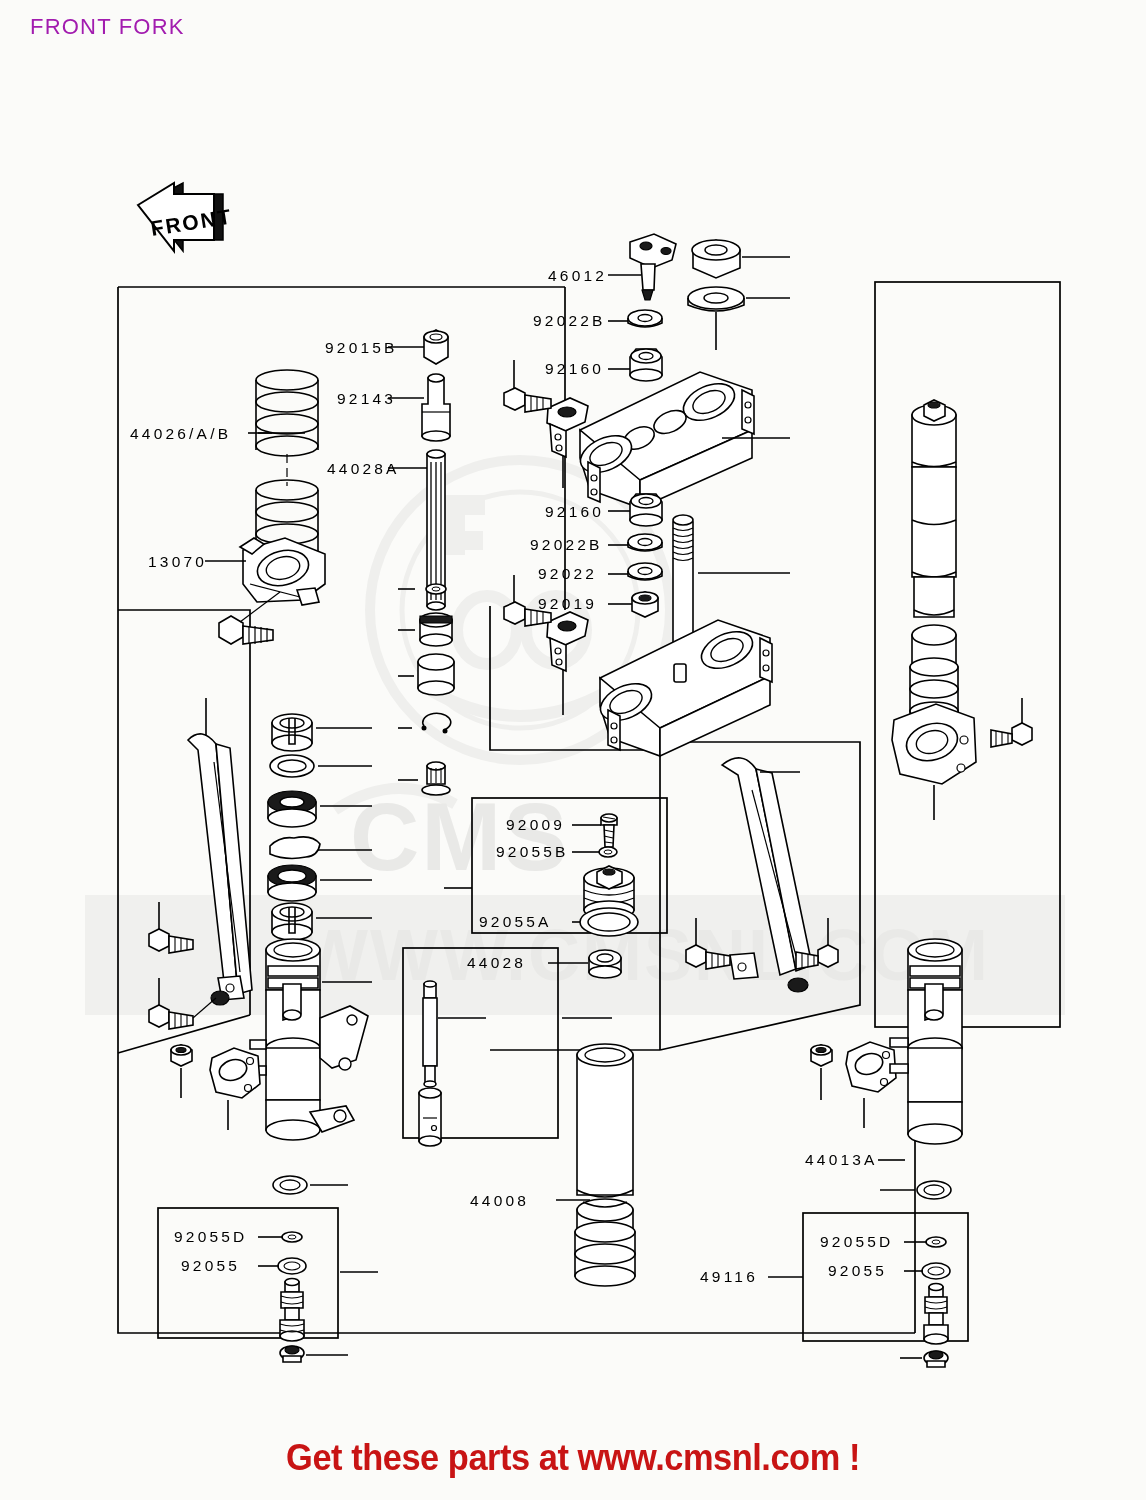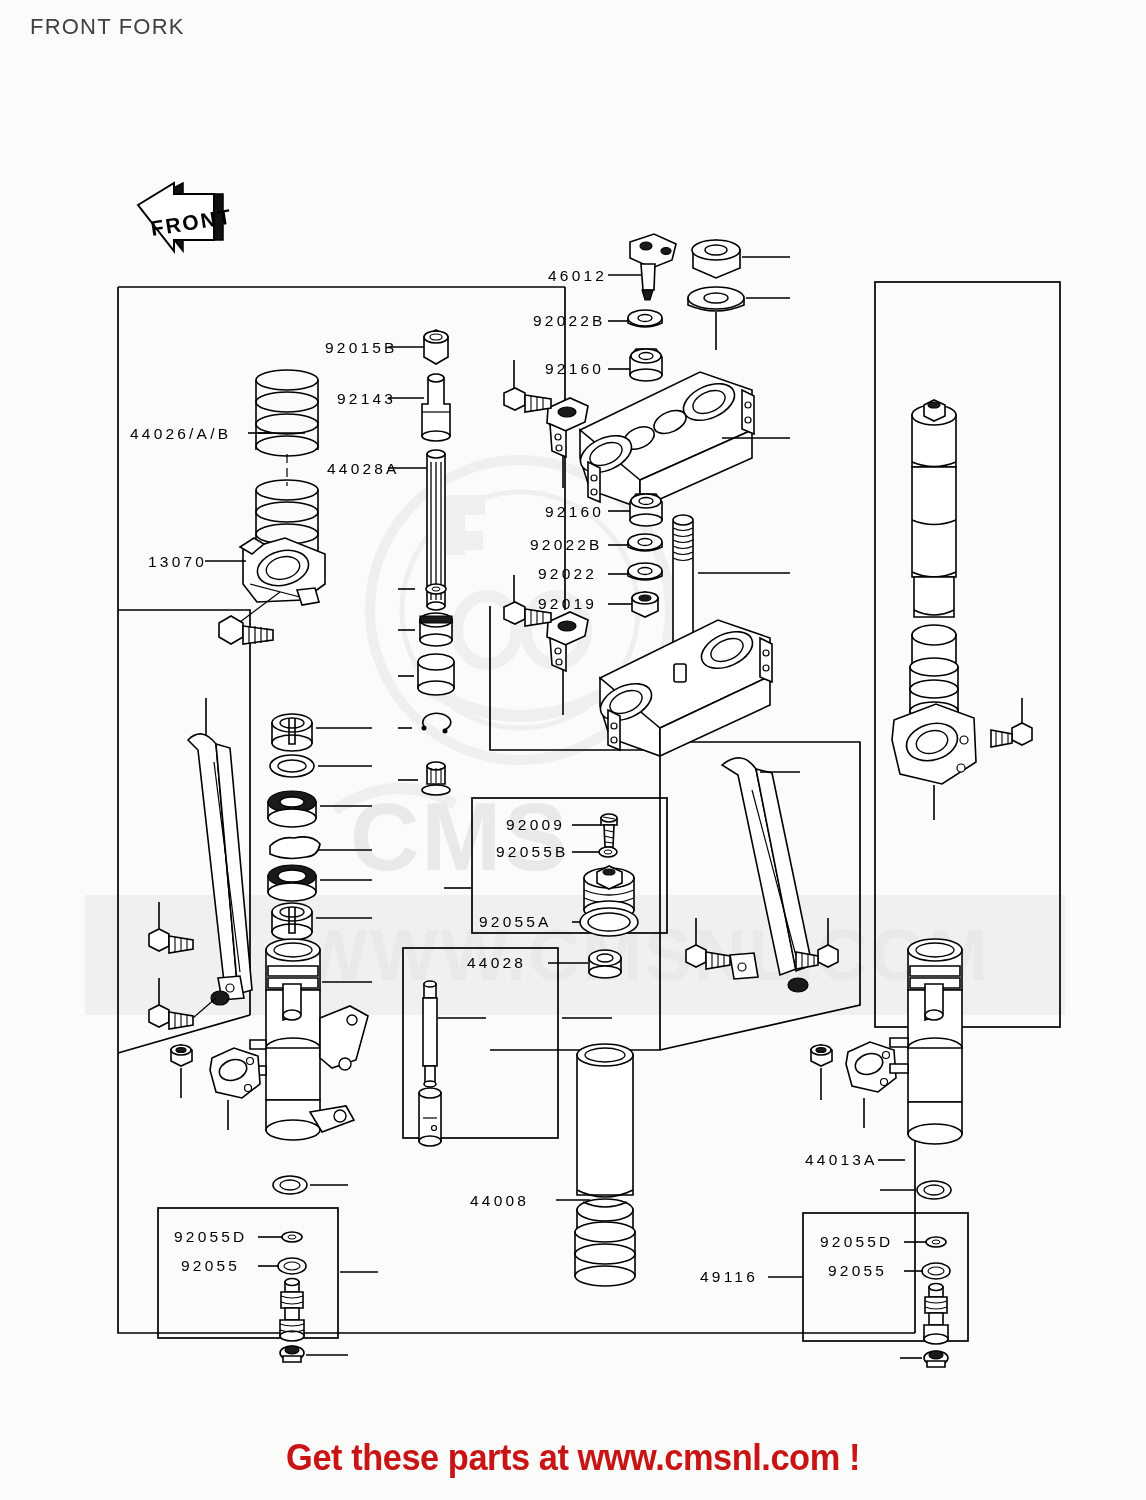--- a/index.html
+++ b/index.html
@@ -3,21 +3,21 @@
 <meta charset="utf-8">
 <title>FRONT FORK</title>
 <style>
   html,body{margin:0;padding:0;background:#fbfbf9;}
   body{
     width:1146px;height:1500px;position:relative;overflow:hidden;
     font-family:"Liberation Sans", sans-serif;
   }
   #page-title{
     position:absolute;left:30px;top:14px;
-    font-size:22px;letter-spacing:1.2px;color:#404040;font-weight:400;
+    font-size:22px;letter-spacing:1.2px;color:#a21caf;font-weight:400;
     white-space:nowrap;
   }
   #footer-note{
     position:absolute;left:0;top:1437px;width:100%;text-align:center;
     font-size:37px;color:#c81414;font-weight:bold;letter-spacing:-0.5px;
     font-family:"Liberation Sans Narrow","Liberation Sans",sans-serif;
     transform:scaleX(0.93);
   }
   #diagram{position:absolute;left:0;top:50px;width:1146px;height:1380px;}
   #diagram svg{display:block;width:1146px;height:1380px;}

